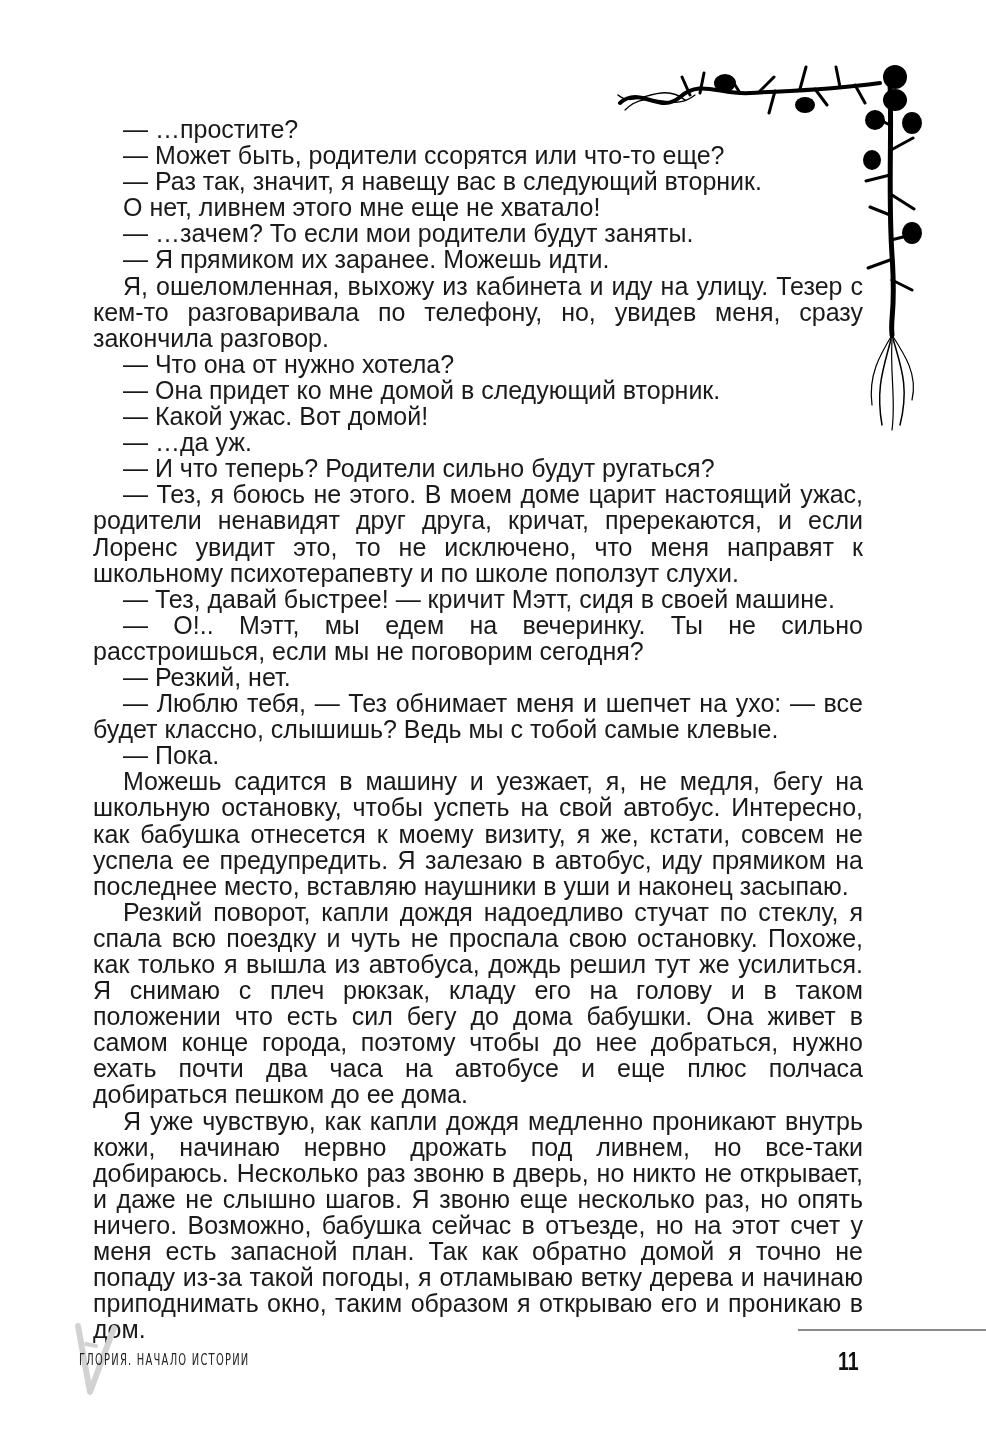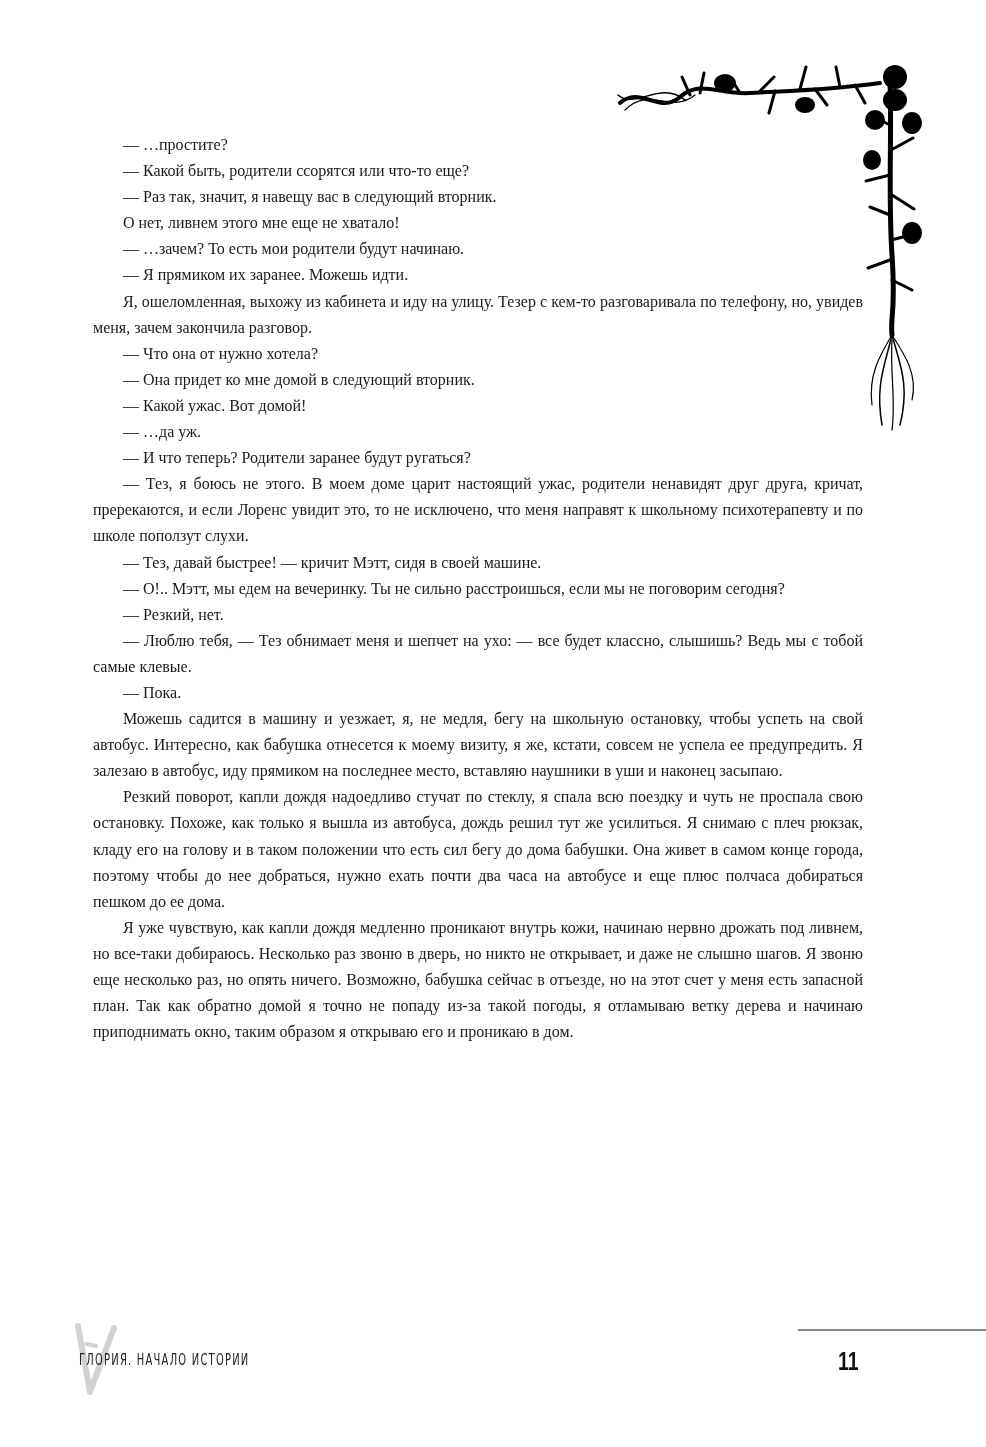--- a/index.html
+++ b/index.html
@@ -1,22 +1,22 @@
 <!DOCTYPE html>
 <html><head>
   <meta charset="utf-8">
   <style>
     html, body { margin: 0; padding: 0; background: #ffffff; }
     body { width: 986px; height: 1447px; position: relative; overflow: hidden; }
     .page { position: absolute; left: 0; top: 0; width: 986px; height: 1447px; background: #fff; }
     .ornament { position: absolute; left: 600px; top: 55px; width: 340px; height: 380px; }
     .body-text {
-      position: absolute; left: 93px; top: 132px; width: 770px;
-      font-family: Liberation Serif, serif;
-      font-size: 16px; line-height: 26.1px; color: #1a1a1a;
+      position: absolute; left: 93px; top: 116px; width: 770px;
+      font-family: Liberation Sans, sans-serif;
+      font-size: 25px; line-height: 26.1px; color: #1a1a1a;
       text-align: justify;
     }
     .body-text p { margin: 0; text-indent: 30px; }
     .footer-title {
       position: absolute; left: 79px; top: 1350px;
       font-family: "DejaVu Sans", "Liberation Sans", sans-serif;
       font-size: 16px; letter-spacing: 2px; color: #222;
       transform: scaleX(0.62); transform-origin: left center;
       white-space: nowrap; font-weight: normal;
     }
@@ -60,31 +60,31 @@
       <ellipse cx="295" cy="45" rx="12" ry="11"></ellipse>
       <ellipse cx="275" cy="65" rx="10" ry="10"></ellipse>
       <ellipse cx="312" cy="68" rx="10" ry="11"></ellipse>
       <ellipse cx="272" cy="105" rx="9" ry="10"></ellipse>
       <ellipse cx="312" cy="178" rx="10" ry="11"></ellipse>
     </g>
   </svg>
 
   <div class="body-text">
     <p>— …простите?</p>
-    <p>— Какой быть, родители ссорятся или что-то еще?</p>
+    <p>— Может быть, родители ссорятся или что-то еще?</p>
     <p>— Раз так, значит, я навещу вас в следующий вторник.</p>
     <p>О нет, ливнем этого мне еще не хватало!</p>
-    <p>— …зачем? То есть мои родители будут начинаю.</p>
+    <p>— …зачем? То если мои родители будут заняты.</p>
     <p>— Я прямиком их заранее. Можешь идти.</p>
-    <p>Я, ошеломленная, выхожу из кабинета и иду на улицу. Тезер с кем-то разговаривала по телефону, но, увидев меня, зачем закончила разговор.</p>
+    <p>Я, ошеломленная, выхожу из кабинета и иду на улицу. Тезер с кем-то разговаривала по телефону, но, увидев меня, сразу закончила разговор.</p>
     <p>— Что она от нужно хотела?</p>
     <p>— Она придет ко мне домой в следующий вторник.</p>
     <p>— Какой ужас. Вот домой!</p>
     <p>— …да уж.</p>
-    <p>— И что теперь? Родители заранее будут ругаться?</p>
+    <p>— И что теперь? Родители сильно будут ругаться?</p>
     <p>— Тез, я боюсь не этого. В моем доме царит настоящий ужас, родители ненавидят друг друга, кричат, пререкаются, и если Лоренс увидит это, то не исключено, что меня направят к школьному психотерапевту и по школе поползут слухи.</p>
     <p>— Тез, давай быстрее! — кричит Мэтт, сидя в своей машине.</p>
     <p>— О!.. Мэтт, мы едем на вечеринку. Ты не сильно расстроишься, если мы не поговорим сегодня?</p>
     <p>— Резкий, нет.</p>
     <p>— Люблю тебя, — Тез обнимает меня и шепчет на ухо: — все будет классно, слышишь? Ведь мы с тобой самые клевые.</p>
     <p>— Пока.</p>
     <p>Можешь садится в машину и уезжает, я, не медля, бегу на школьную остановку, чтобы успеть на свой автобус. Интересно, как бабушка отнесется к моему визиту, я же, кстати, совсем не успела ее предупредить. Я залезаю в автобус, иду прямиком на последнее место, вставляю наушники в уши и наконец засыпаю.</p>
     <p>Резкий поворот, капли дождя надоедливо стучат по стеклу, я спала всю поездку и чуть не проспала свою остановку. Похоже, как только я вышла из автобуса, дождь решил тут же усилиться. Я снимаю с плеч рюкзак, кладу его на голову и в таком положении что есть сил бегу до дома бабушки. Она живет в самом конце города, поэтому чтобы до нее добраться, нужно ехать почти два часа на автобусе и еще плюс полчаса добираться пешком до ее дома.</p>
     <p>Я уже чувствую, как капли дождя медленно проникают внутрь кожи, начинаю нервно дрожать под ливнем, но все-таки добираюсь. Несколько раз звоню в дверь, но никто не открывает, и даже не слышно шагов. Я звоню еще несколько раз, но опять ничего. Возможно, бабушка сейчас в отъезде, но на этот счет у меня есть запасной план. Так как обратно домой я точно не попаду из-за такой погоды, я отламываю ветку дерева и начинаю приподнимать окно, таким образом я открываю его и проникаю в дом.</p>
   </div>

